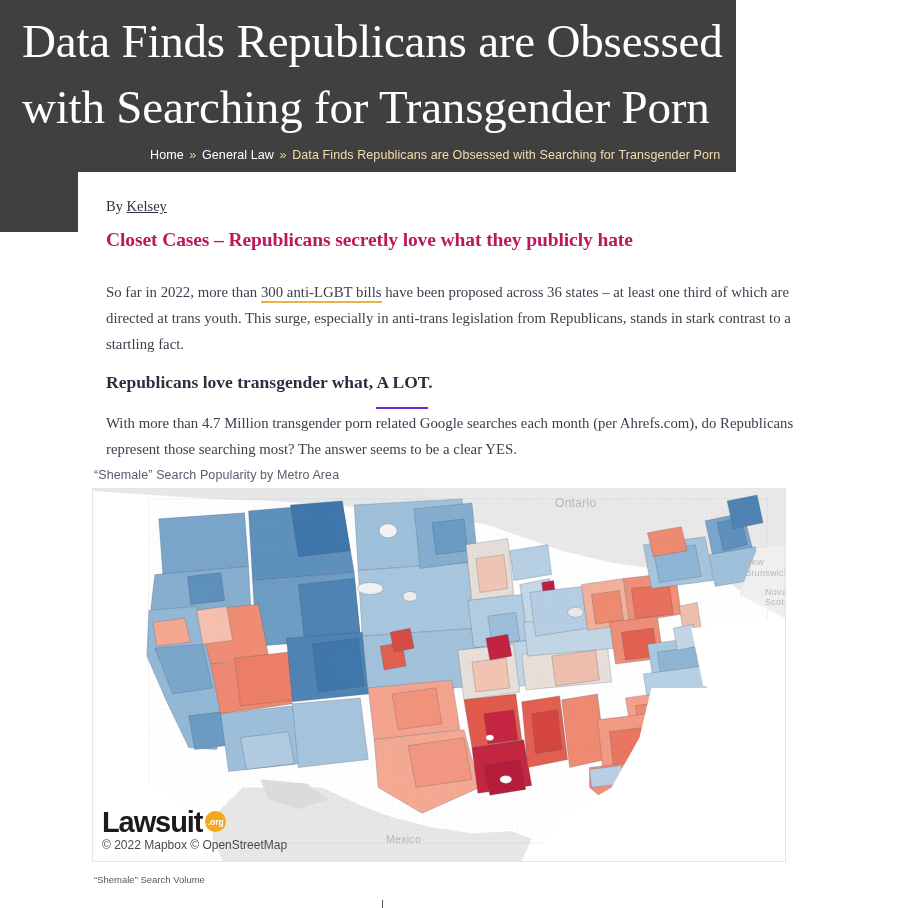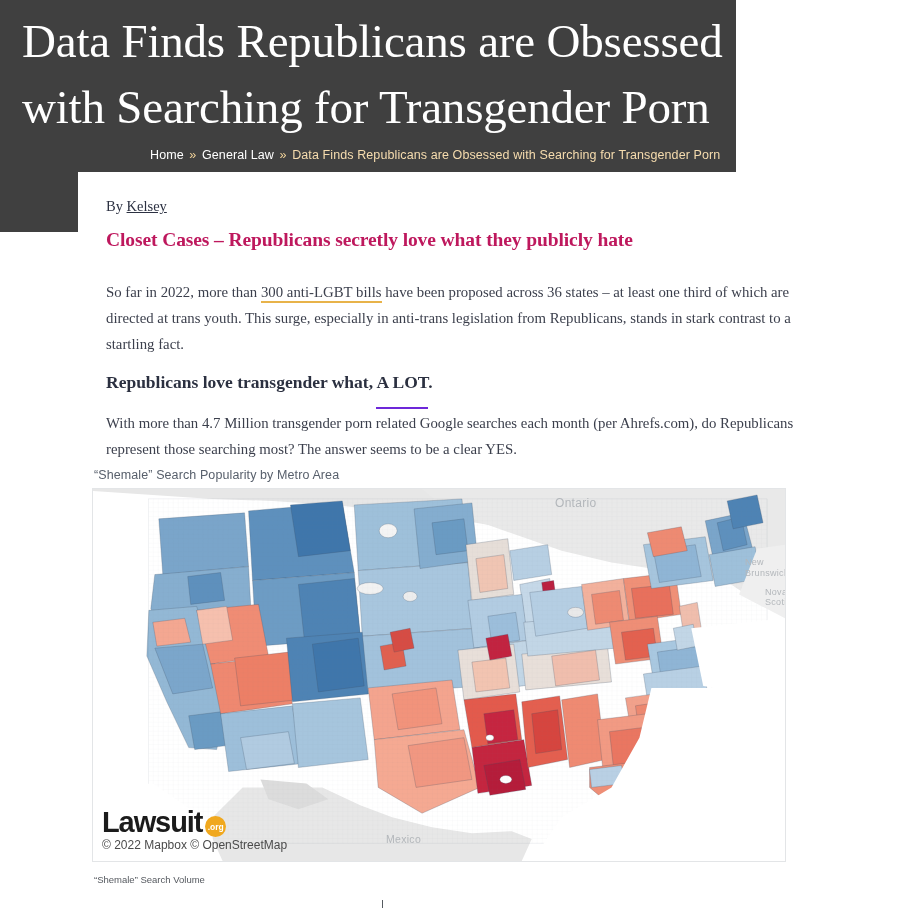--- a/index.html
+++ b/index.html
@@ -183,21 +183,21 @@
   .lbl-nb        { left: 652px; top: 68px;  font-size: 9px; width: 48px; line-height: 11px; }
   .lbl-ns        { left: 672px; top: 98px;  font-size: 9px; }
   .lbl-mexico    { left: 293px; top: 344px; font-size: 10.5px; }
 
   
   .logo-block {
     position: absolute;
     left: 9px;
     bottom: 9px;
   }
-  .logo-row { display: flex; align-items: flex-end; }
+  .logo-row { display: flex; align-items: flex-start; }
   .logo-word {
     font-family: "Liberation Sans", sans-serif;
     font-weight: 700;
     font-size: 29px;
     color: #1b1b1b;
     letter-spacing: -1.1px;
     line-height: 30px;
   }
   .logo-badge {
     width: 21px; height: 21px;

